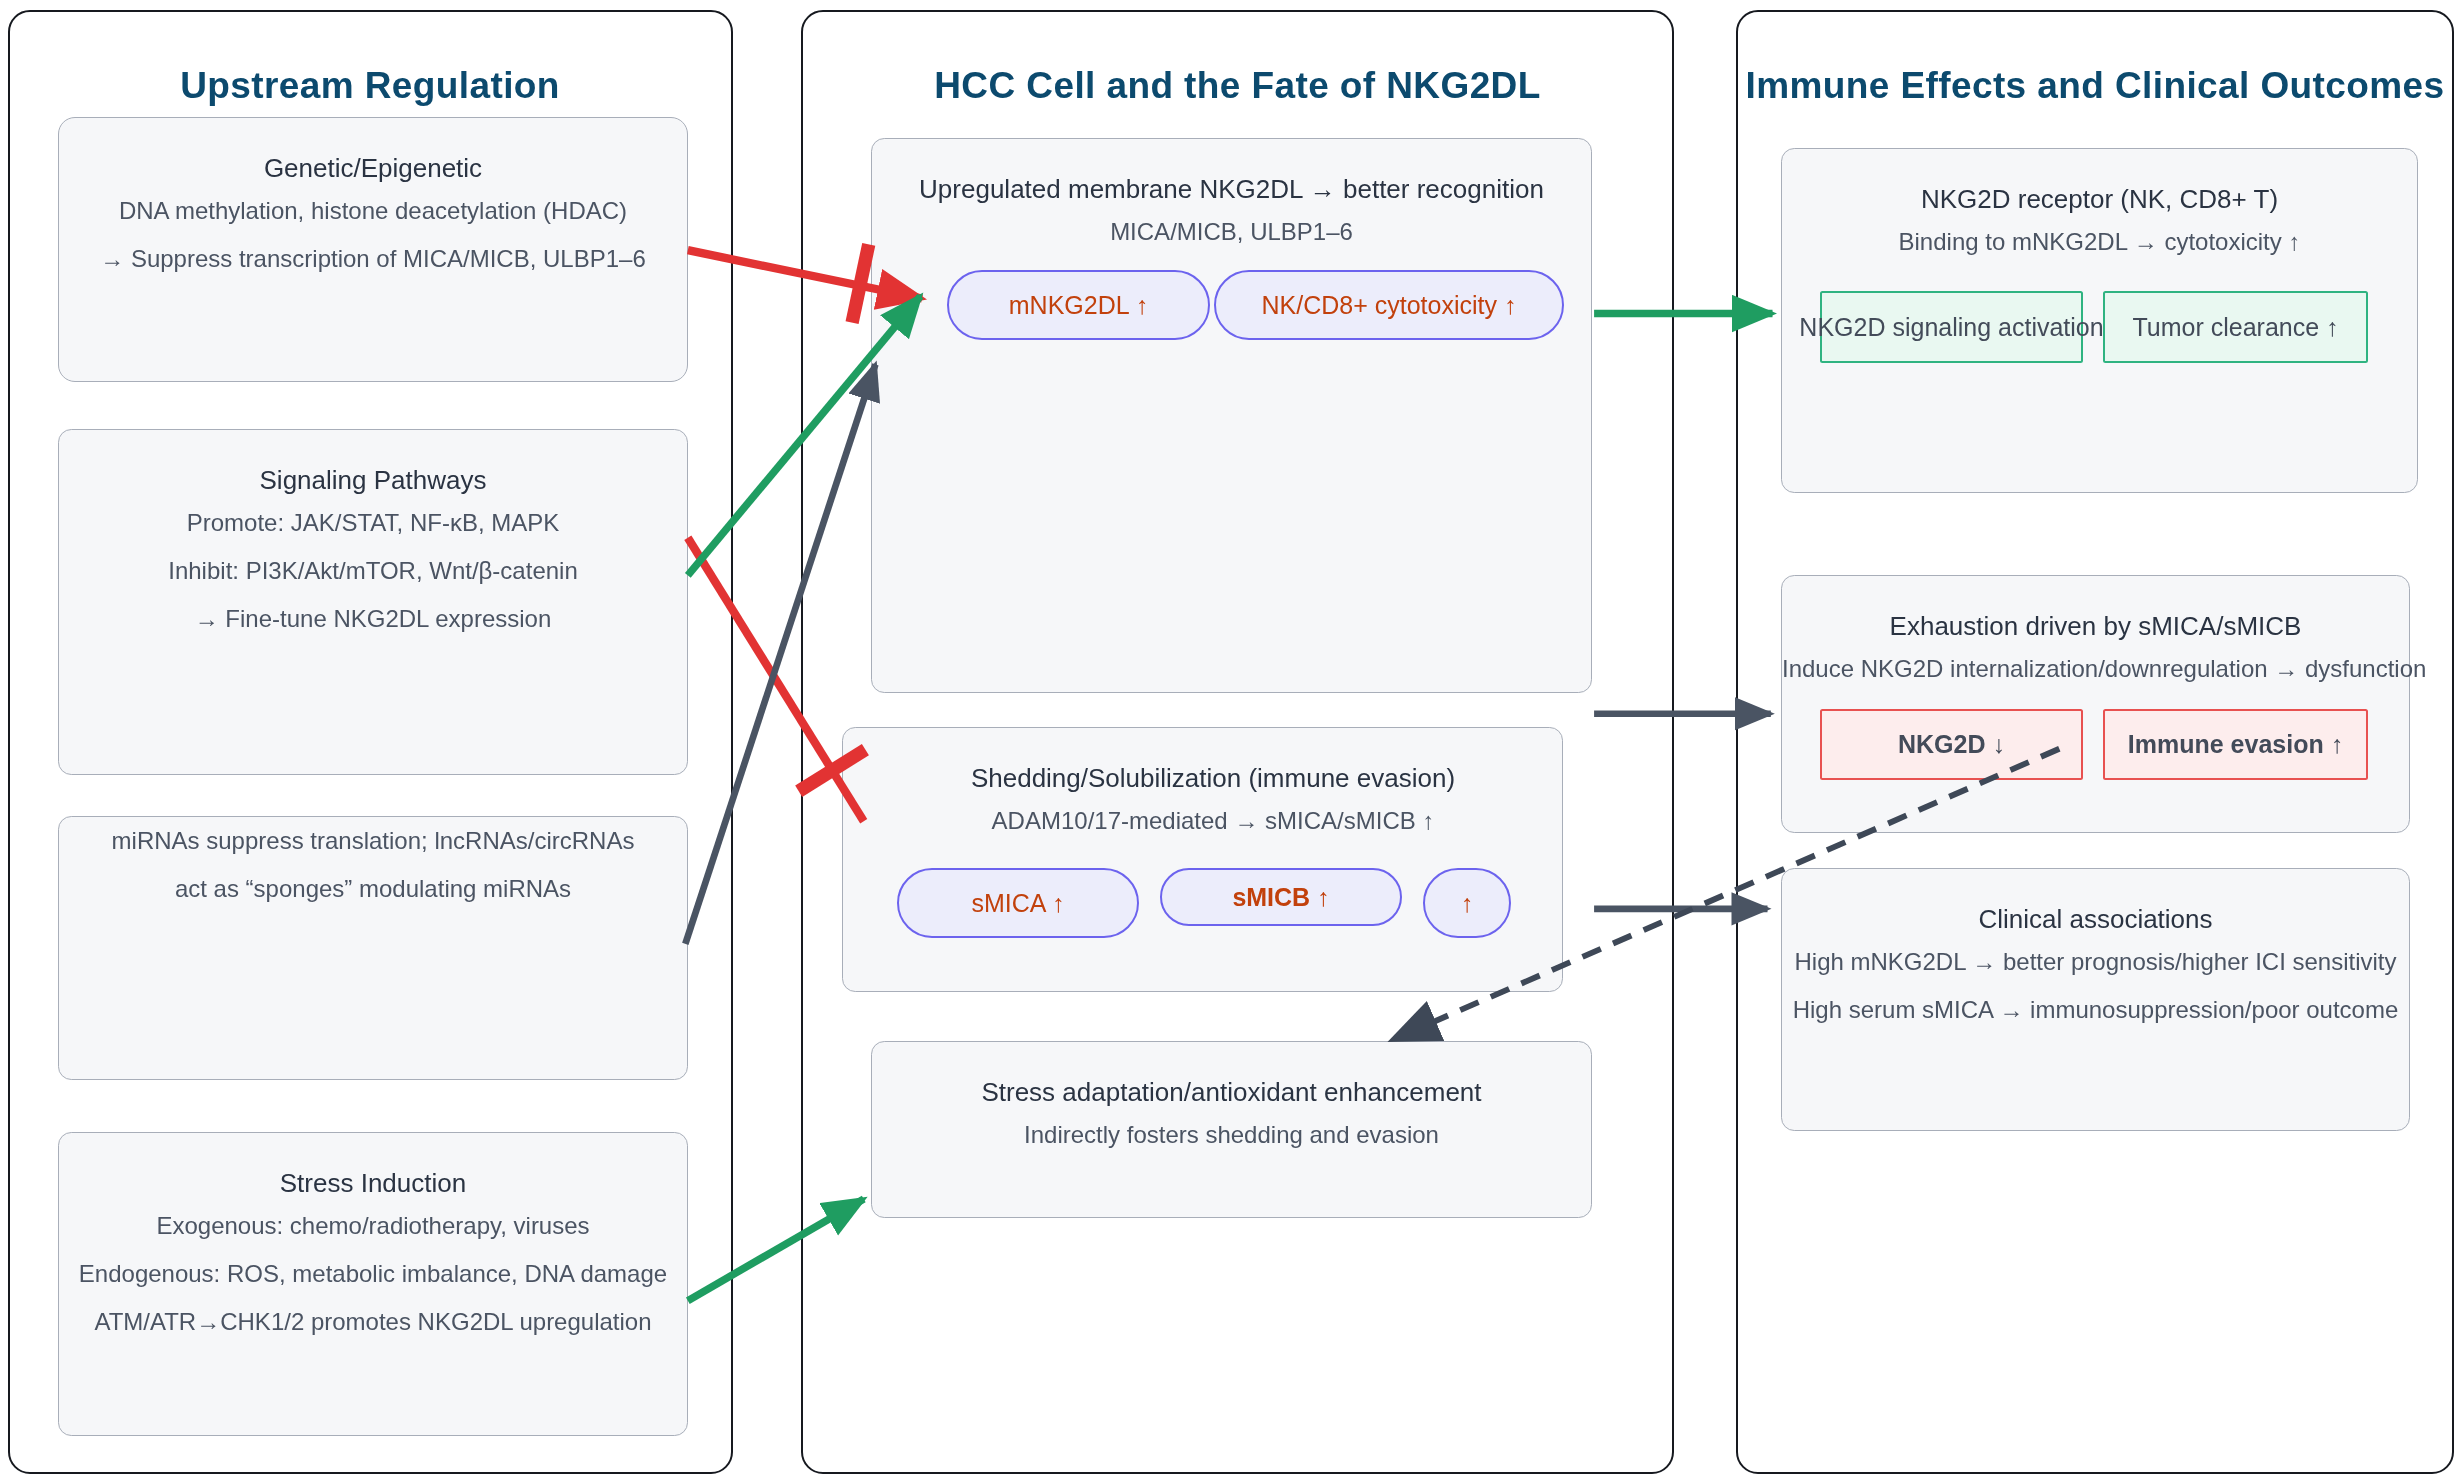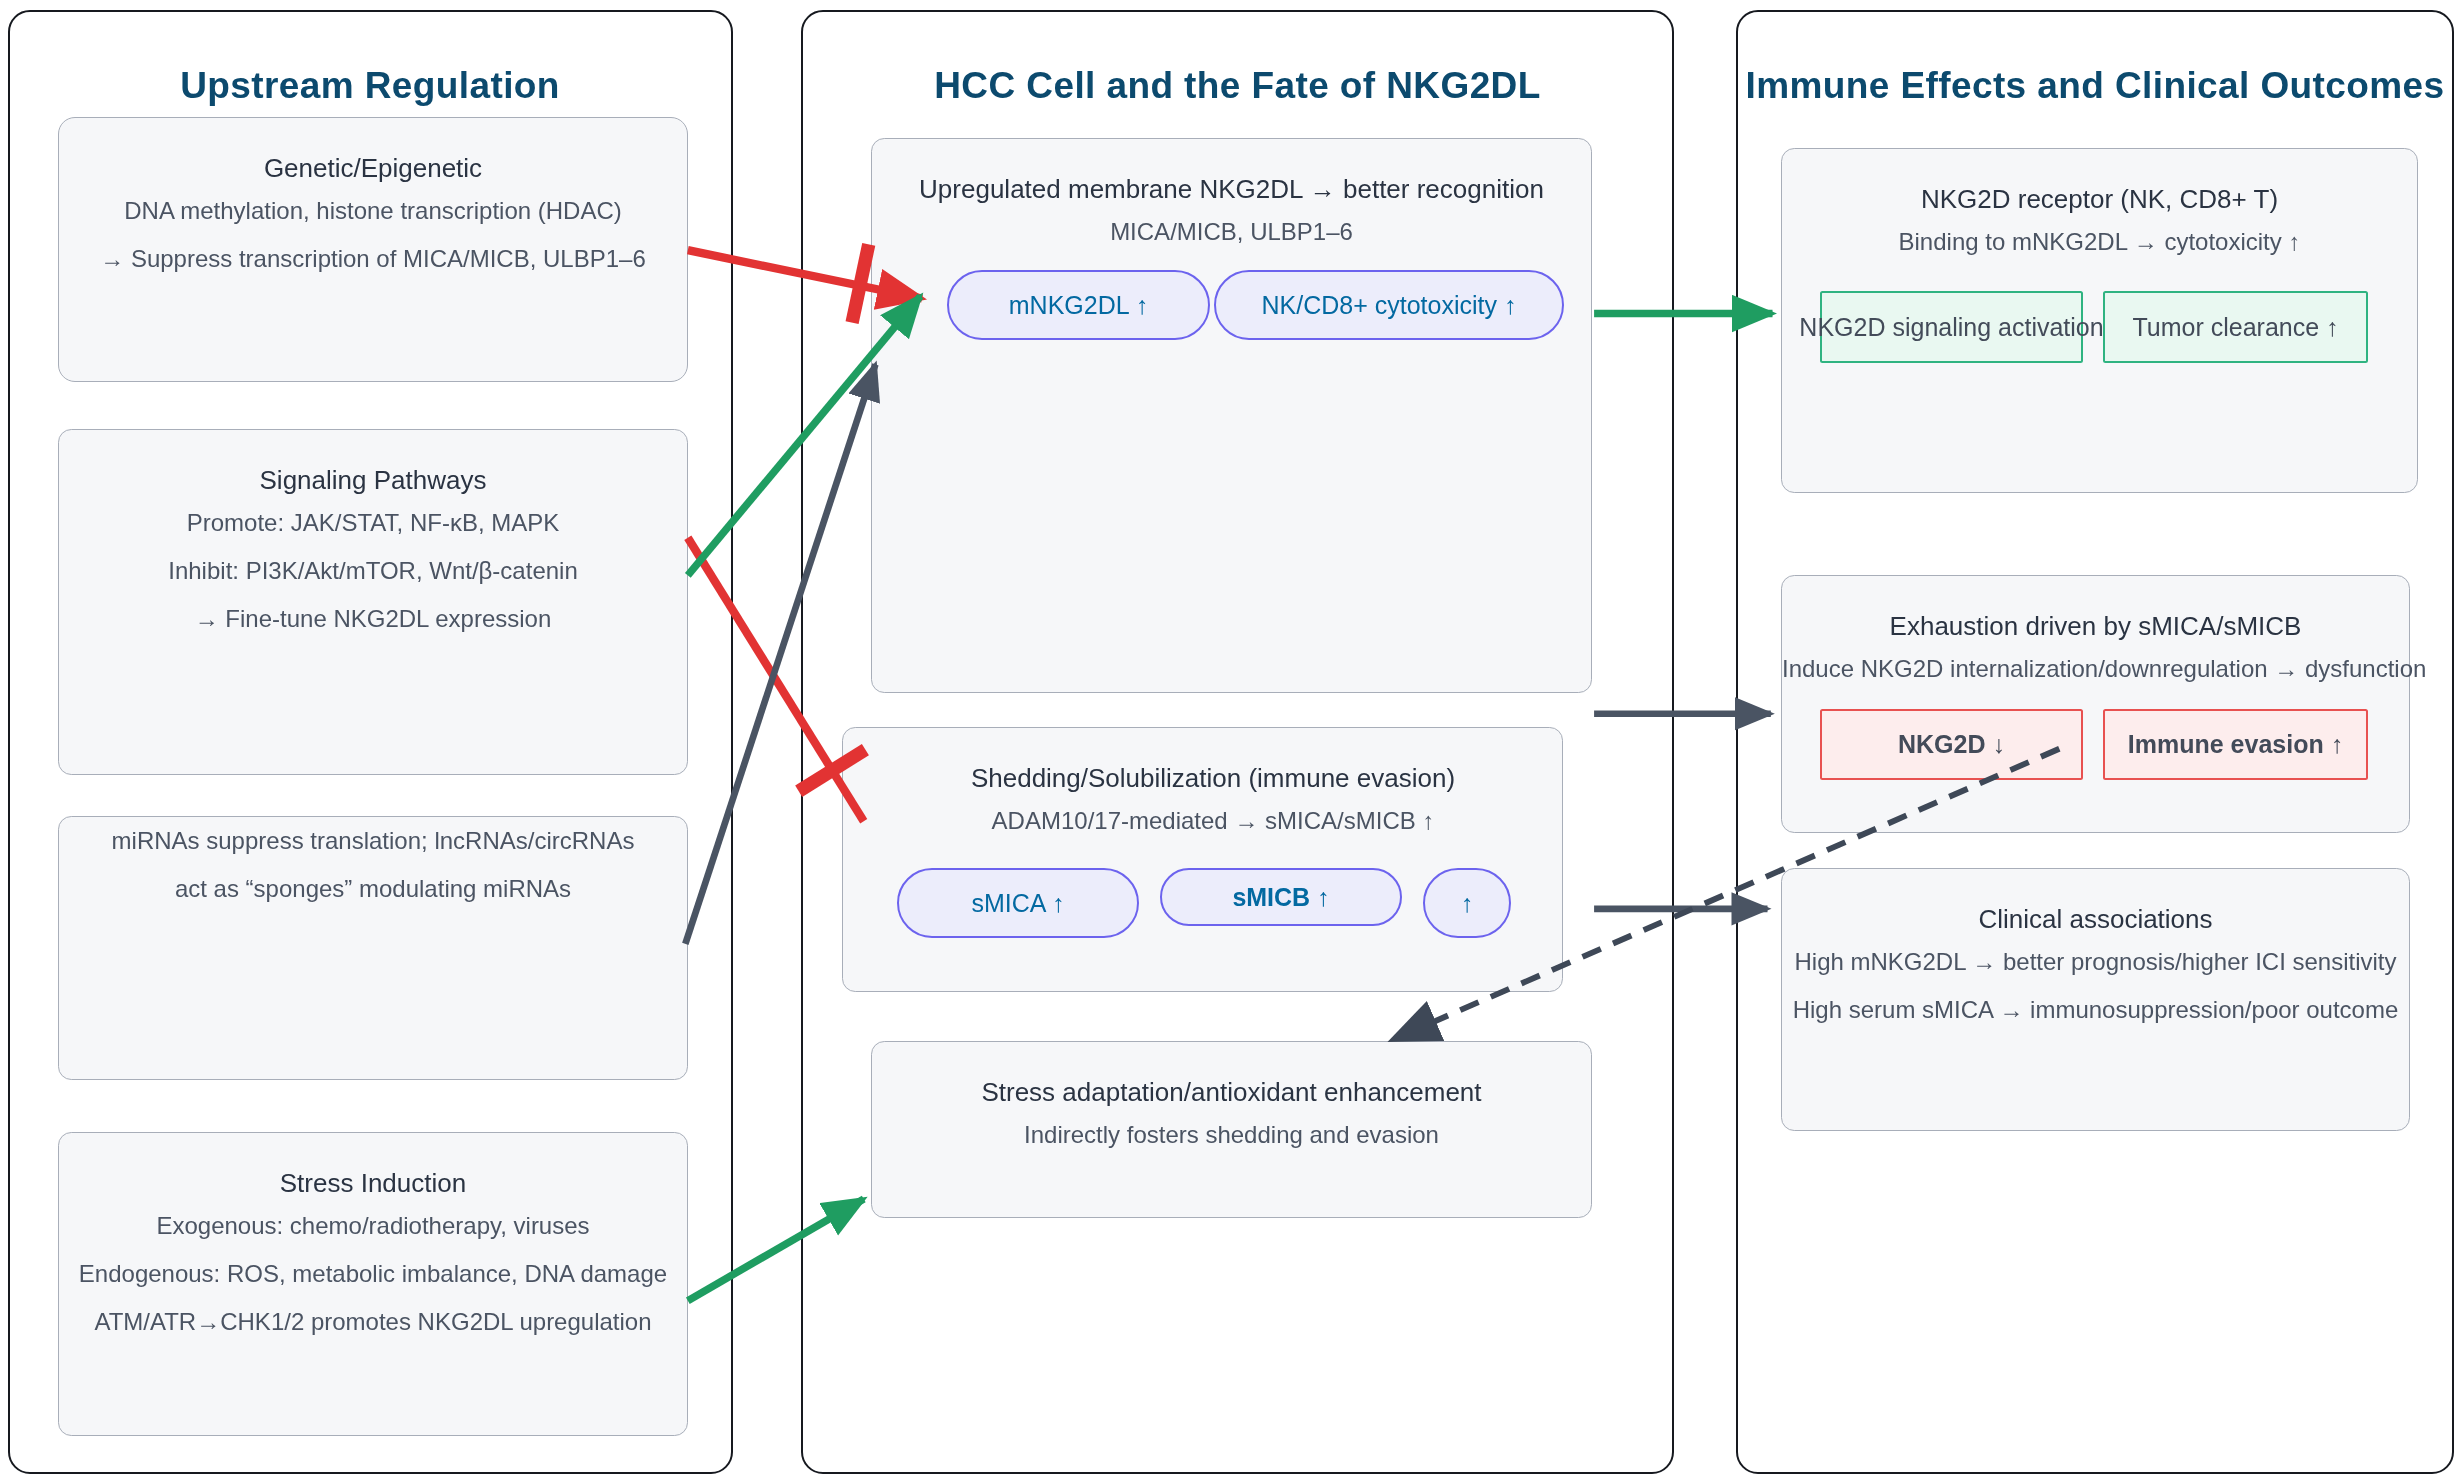--- a/index.html
+++ b/index.html
@@ -10,21 +10,21 @@
   .col-title{position:absolute;top:28px;left:0;width:100%;text-align:center;
              font-size:37px;font-weight:bold;color:#0c4a6e;letter-spacing:0.4px;}
 
   .node{position:absolute;background:#f6f7f9;border:1.7px solid #a8aeb9;border-radius:13.3px;
         z-index:2;box-sizing:border-box;text-align:center;}
   .node-title{margin-top:32px;font-size:26px;color:#2a3342;line-height:37px;white-space:nowrap;}
   .node-line{font-size:24px;color:#4b5463;line-height:48px;white-space:nowrap;}
 
   .pill{position:absolute;background:#ecedfb;border:2.5px solid #6c63ee;border-radius:37px;
         display:flex;align-items:center;justify-content:center;
-        font-size:25px;color:#0369a1;white-space:nowrap;box-sizing:border-box;}
+        font-size:25px;color:#c2410c;white-space:nowrap;box-sizing:border-box;}
   .badge{position:absolute;display:flex;align-items:center;justify-content:center;
          font-size:25px;color:#434b59;white-space:nowrap;box-sizing:border-box;border-radius:2.5px;}
   .badge.green{background:#e9f8f1;border:2.5px solid #2fb381;}
   .badge.red{background:#fdeded;border:2.5px solid #e85150;font-weight:bold;}
 
   #edge-layer{position:absolute;top:0;left:0;z-index:3;pointer-events:none;}
 </style>
 </head>
 <body>
 
@@ -35,21 +35,21 @@
   </section>
   <section class="frame" style="left:801px;top:10px;width:869px;height:1460px;">
     <h1 class="col-title">HCC Cell and the Fate of NKG2DL</h1>
   </section>
   <section class="frame" style="left:1736px;top:10px;width:714px;height:1460px;">
     <h1 class="col-title">Immune Effects and Clinical Outcomes</h1>
   </section>
 
   <div class="node" style="left:58px;top:117px;width:630px;height:265px;border-radius:17px;">
     <div class="node-title">Genetic/Epigenetic</div>
-    <div class="node-line">DNA methylation, histone transcription (HDAC)</div>
+    <div class="node-line">DNA methylation, histone deacetylation (HDAC)</div>
     <div class="node-line">→ Suppress transcription of MICA/MICB, ULBP1–6</div>
   </div>
 
   <div class="node" style="left:58px;top:429px;width:630px;height:346px;">
     <div class="node-title">Signaling Pathways</div>
     <div class="node-line">Promote: JAK/STAT, NF-κB, MAPK</div>
     <div class="node-line">Inhibit: PI3K/Akt/mTOR, Wnt/β-catenin</div>
     <div class="node-line">→ Fine-tune NKG2DL expression</div>
   </div>
 

